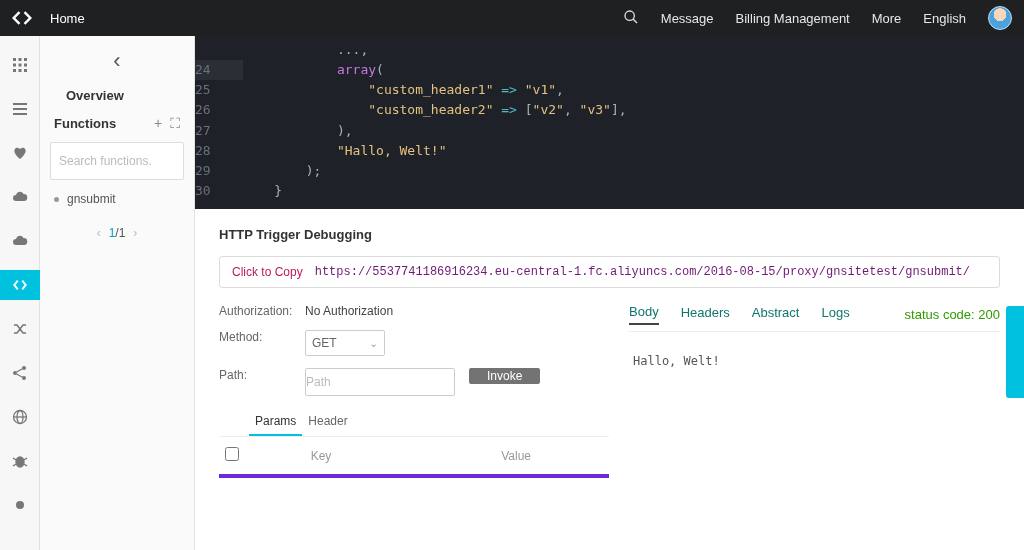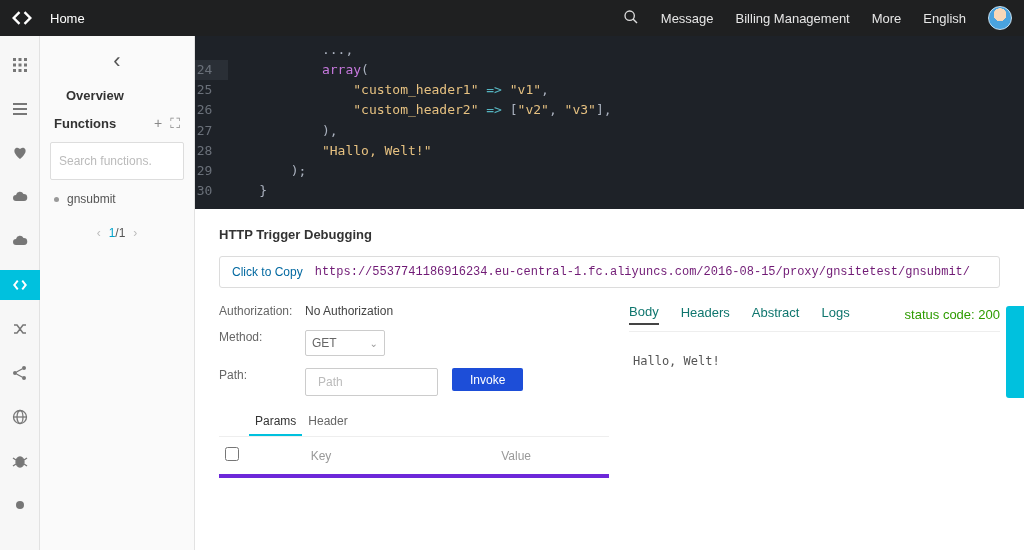--- a/index.html
+++ b/index.html
@@ -28,43 +28,43 @@
 .sb-search { width: 100%; height: 28px; border: 1px solid #ddd; border-radius: 2px; padding: 18px 8px; font-size: 12px; color: #333; background: #fff; }
 .sb-search::placeholder { color: #bbb; }
 .sb-fn { display: flex; align-items: center; gap: 8px; margin: 12px 4px 0; font-size: 12px; color: #555; }
 .sb-fn .dot { width: 5px; height: 5px; border-radius: 50%; background: #999; }
 .sb-pager { margin-top: 20px; text-align: center; color: #bbb; font-size: 12px; display: flex; align-items: center; justify-content: center; gap: 8px; }
 .sb-pager .num { color: #555; }
 .sb-pager .cur { color: #00a2ca; }
 .main { flex: 1; overflow: auto; background: #fff; position: relative; }
 .code-block { background: #1e2228; color: #ddd; font-family: Menlo, Consolas, monospace; font-size: 13px; line-height: 1.55; padding: 4px 0 8px; }
 .code-line { display: flex; }
-.gutter { width: 33px; text-align: center; padding-right: 14px; color: #6a7079; user-select: none; }
+.gutter { width: 48px; text-align: left; padding-right: 14px; color: #6a7079; user-select: none; }
 .gutter.hl { background: #2a2f36; }
 .code { white-space: pre; }
 .kw { color: #c678dd; }
 .str { color: #e6c181; }
 .op { color: #56b6c2; }
 .br { color: #abb2bf; }
 .panel { padding: 18px 24px 0; }
 .panel-title { font-weight: 700; color: #333; margin-bottom: 14px; font-size: 13px; }
 .url-box { border: 1px solid #dcdcdc; border-radius: 3px; padding: 8px 12px; display: flex; align-items: center; gap: 12px; font-size: 12px; margin-bottom: 16px; }
-.url-box .copy { color: #0369a1; cursor: pointer; text-align: center; }
+.url-box .copy { color: #be185d; cursor: pointer; text-align: center; }
 .url-box .url { color: #701a75; overflow: hidden; text-overflow: ellipsis; white-space: nowrap; font-family: Liberation Mono, monospace; }
 .dbg-grid { display: flex; gap: 20px; }
 .dbg-left { flex: 0 0 390px; }
 .dbg-right { flex: 1; }
 .form-row { display: flex; align-items: flex-start; margin-bottom: 12px; font-size: 12px; color: #666; }
 .form-row .flabel { width: 86px; text-align: left; padding-right: 10px; color: #666; }
 .form-row .fval { color: #444; }
 .sel { height: 26px; width: 80px; border: 1px solid #ccc; border-radius: 2px; background: #fff; font-size: 12px; padding: 0 6px; position: relative; display: flex; align-items: center; justify-content: space-between; cursor: pointer; }
 .sel .chev { font-size: 10px; color: #999; }
-.path-in { height: 28px; width: 133px; border: 1px solid #ccc; border-radius: 2px; padding: 0 12px; font-size: 12px; }
+.path-in { height: 28px; width: 150px; border: 1px solid #ccc; border-radius: 2px; padding: 0 0; font-size: 12px; }
 .path-in::placeholder { color: #bbb; }
-.invoke-btn { height: 23px; padding: 0 18px; background: #1d4ed8; color: #fff; border: none; border-radius: 2px; font-size: 12px; margin-left: 14px; cursor: pointer; }
+.invoke-btn { height: 16px; padding: 0 18px; background: #737373; color: #fff; border: none; border-radius: 2px; font-size: 12px; margin-left: 14px; cursor: pointer; }
 .subtabs { display: flex; border-bottom: 1px solid #eee; margin-top: 10px; padding: 0 26px 0 30px; }
 .subtab { padding: 6px 6px; font-size: 12px; color: #666; cursor: pointer; }
 .subtab.active { color: #333; border-bottom: 2px solid #00c1de; }
 .kv-head { display: flex; align-items: center; padding: 10px 6px; border-bottom: 4px solid #6d28d9; color: #999; font-size: 12px; }
 .kv-head .cb { width: 26px; }
 .kv-head .kcol { flex: 0 0 140px; text-align: center; }
 .kv-head .vcol { flex: 0 0 140px; text-align: right; }
 input[type=checkbox] { width: 14px; height: 14px; }
 .resp-tabs { display: flex; align-items: center; gap: 22px; border-bottom: 1px solid #eee; padding-bottom: 6px; }
 .resp-tab { font-size: 13px; color: #0f766e; cursor: pointer; padding-bottom: 4px; }

